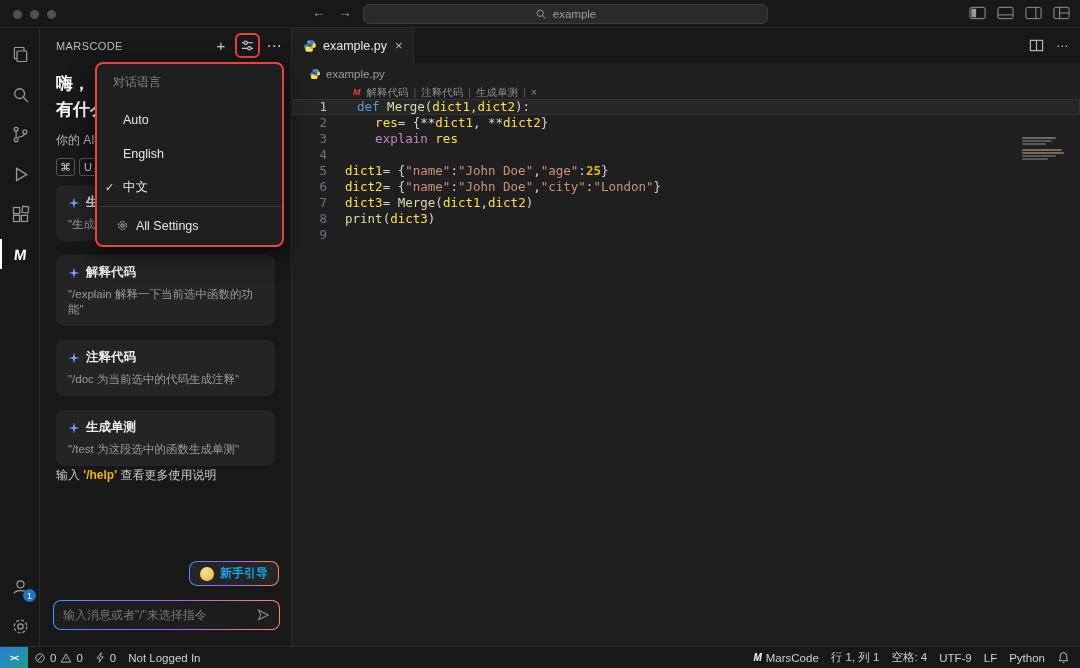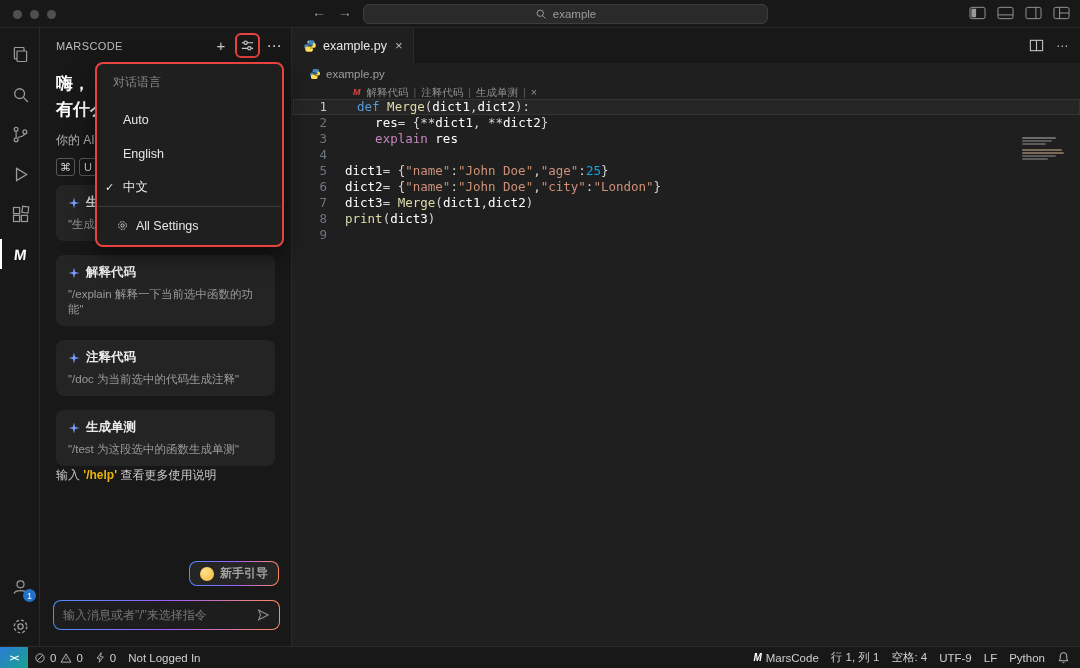--- a/index.html
+++ b/index.html
@@ -42,21 +42,21 @@
   .card { background:#242424; border-radius:8px; padding:9px 12px; }
   .card-title { display:flex; align-items:center; gap:6px; font-size:12.5px; font-weight:700; color:#ececec; }
   .card-desc { margin-top:6px; font-size:11.5px; color:#9a9a9a; }
   .star-icon { display:block; }
   .help-hint { position:absolute; top:404px; left:16px; font-size:12px; color:#c9c9c9; }
   .help-hint b { color:#eab308; }
   .grad-border { background:linear-gradient(90deg,#4c8dff,#9b5cff,#ff8a5c); padding:1px; border-radius:8px; }
   .guide-btn { position:absolute; bottom:60px; right:12px; }
   .guide-inner { background:#252525; border-radius:7px; height:23px; display:flex; align-items:center; gap:6px; padding:0 10px; }
   .emoji-dot { width:14px; height:14px; border-radius:50%; background:radial-gradient(circle at 35% 35%, #ffe08a, #f3b73c); display:inline-block; }
-  .guide-label { font-size:12px; font-weight:700; color:#a3a3a3; }
+  .guide-label { font-size:12px; font-weight:700; color:#0ea5e9; }
   .chat-input { position:absolute; left:13px; right:11px; bottom:16px; }
   .input-inner { background:#1d1d1d; border-radius:7px; height:28px; display:flex; align-items:center; padding:0 9px; gap:6px; }
   .input-inner input { flex:1; background:transparent; border:none; outline:none; color:#cccccc; font-size:12px; font-family:inherit; }
   .input-inner input::placeholder { color:#767676; }
 
   
   .menu { position:absolute; left:55px; top:34px; width:189px; background:#1f1f1f; border:2px solid #e8433f; border-radius:8px; box-shadow:0 8px 24px rgba(0,0,0,.55); z-index:40; padding:6px 0; }
   .menu-header { padding:4px 16px 8px; font-size:12px; color:#8a8a8a; }
   .menu-item { height:27px; display:flex; align-items:center; padding:0 10px 0 26px; position:relative; font-size:12.5px; color:#e6e6e6;margin-top:7px; }
   .menu-item .check { position:absolute; left:8px; font-size:11px; color:#e6e6e6; }
@@ -73,21 +73,21 @@
   .code-area { position:absolute; top:57px; left:0; right:0; bottom:0; font-family:"DejaVu Sans Mono","Liberation Mono",monospace; font-size:12.5px; line-height:16px; }
   .codelens { height:14px; margin-left:60px; display:flex; align-items:center; gap:5px; font-family:"Liberation Sans","DejaVu Sans",sans-serif; font-size:10.5px; color:#8f8f8f; }
   .codelens .sep { color:#5c5c5c; }
   .lens-logo { color:#e8433f; font-weight:800; font-size:9px; font-style:italic; margin-right:1px; }
   .code-line { display:flex; height:16px; }
   .code-line.current { background:rgba(255,255,255,.035); box-shadow:inset 0 0 0 1px #343434; }
   .ln { width:52px; flex:none; text-align:right; padding-right:18px; color:#6e7681; }
   .code-line.current .ln { color:#c6c6c6; }
   .lc { white-space:pre; }
   .tk-kw { color:#569cd6;margin-left:12px; } .tk-ctrl { color:#c586c0; } .tk-fn { color:#dcdcaa; }
-  .tk-var { color:#ffffff;text-align:right; } .tk-str { color:#ce9178; } .tk-num { color:#0ea5e9; } .tk-p { color:#d4d4d4; }
+  .tk-var { color:#fde047;text-align:right; } .tk-str { color:#ce9178; } .tk-num { color:#eab308;font-weight:bold; } .tk-p { color:#d4d4d4; }
   .minimap { position:absolute; top:52px; right:12px; width:46px; display:flex; flex-direction:column; gap:1px; }
   .mm-row { height:2px; border-radius:1px; }
 
   
   .statusbar { position:absolute; left:0; right:0; bottom:0; height:22px; background:#181818; border-top:1px solid #2a2a2a; display:flex; align-items:center; font-size:11.5px; color:#cfcfcf; z-index:20; }
   .remote { width:28px; height:22px; background:linear-gradient(135deg,#2b7bd6,#18a38d); color:#fff; display:flex; align-items:center; justify-content:center; font-size:9px; font-weight:700; letter-spacing:-1px; }
   .seg { display:flex; align-items:center; gap:4px; padding:0 6px; height:22px; }
   .seg svg { display:block; }
   .right-group { margin-left:auto; display:flex; align-items:center; }
   .mini-m { font-weight:800; font-style:italic; font-size:10px; color:#fff; }

